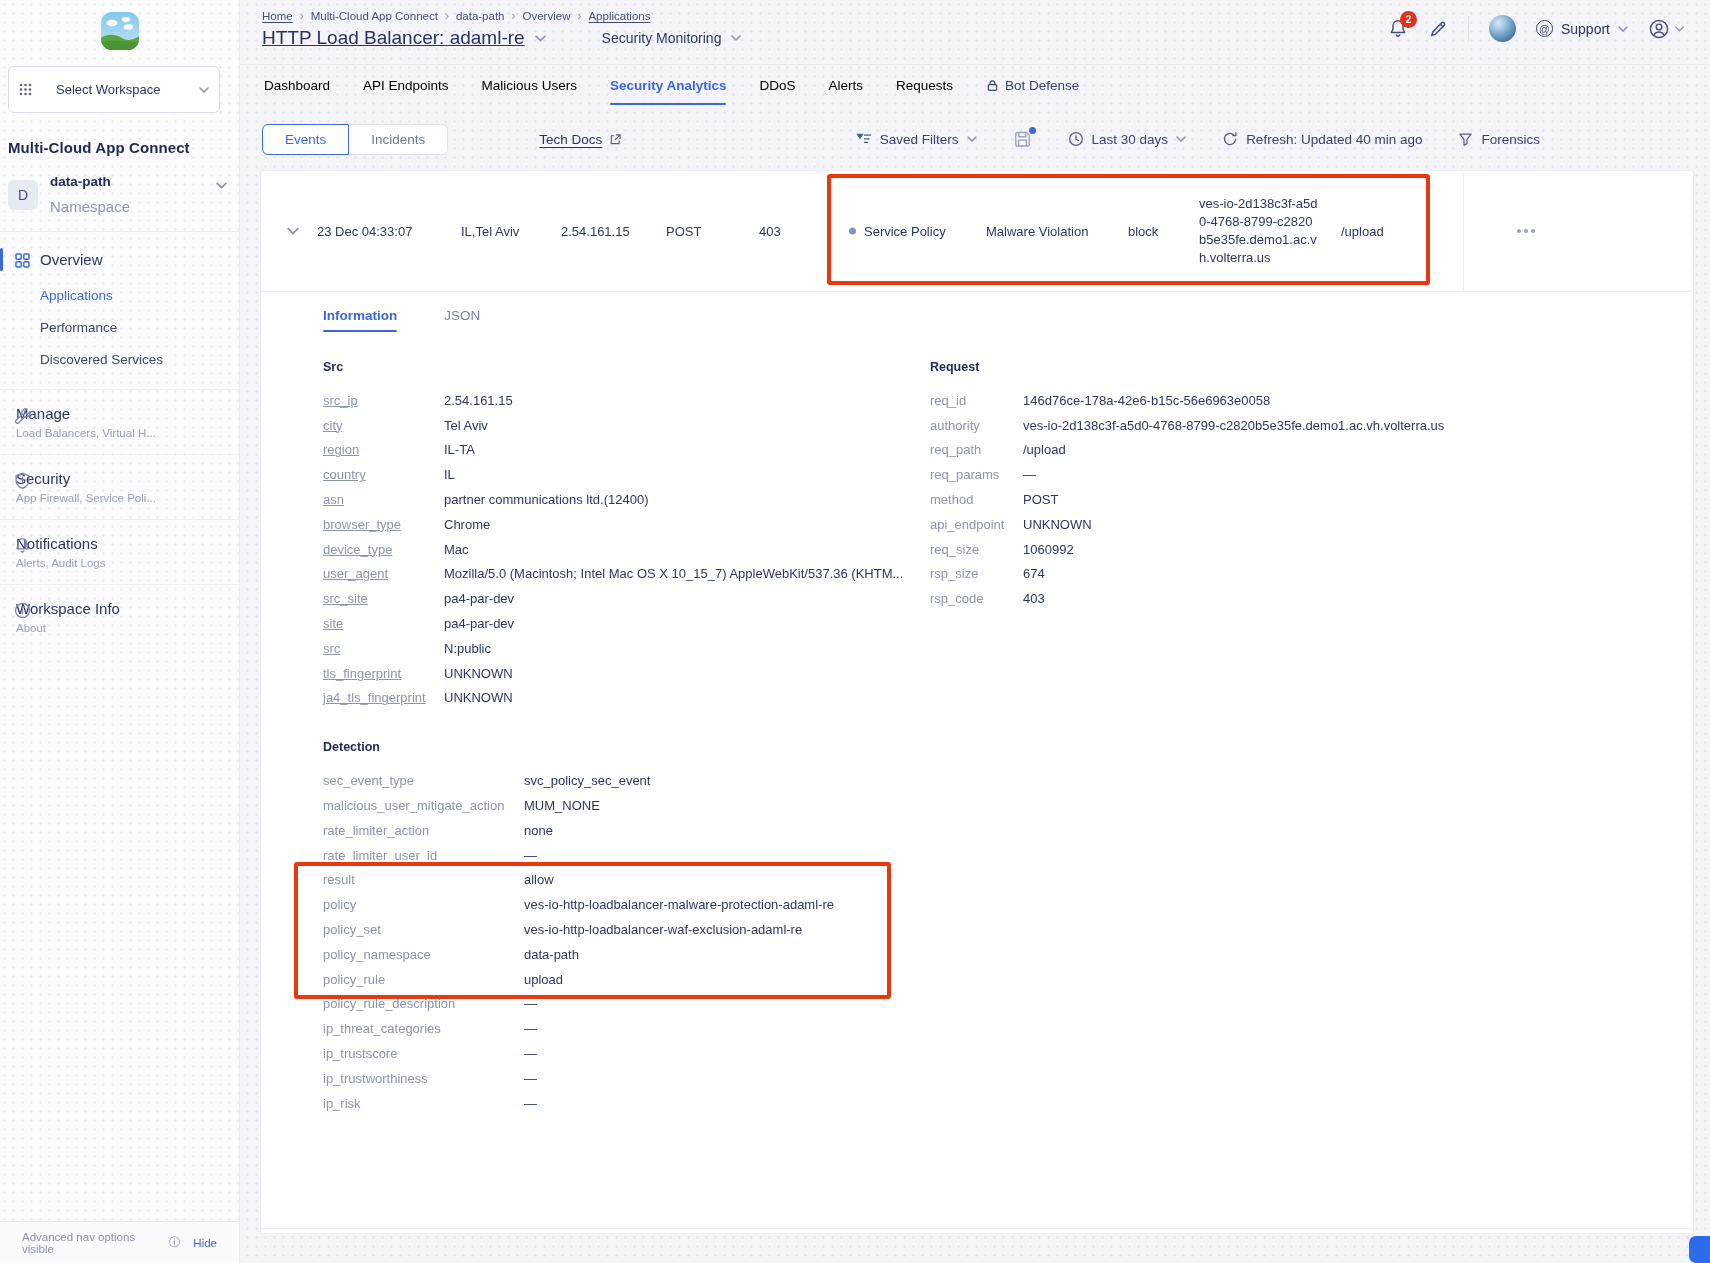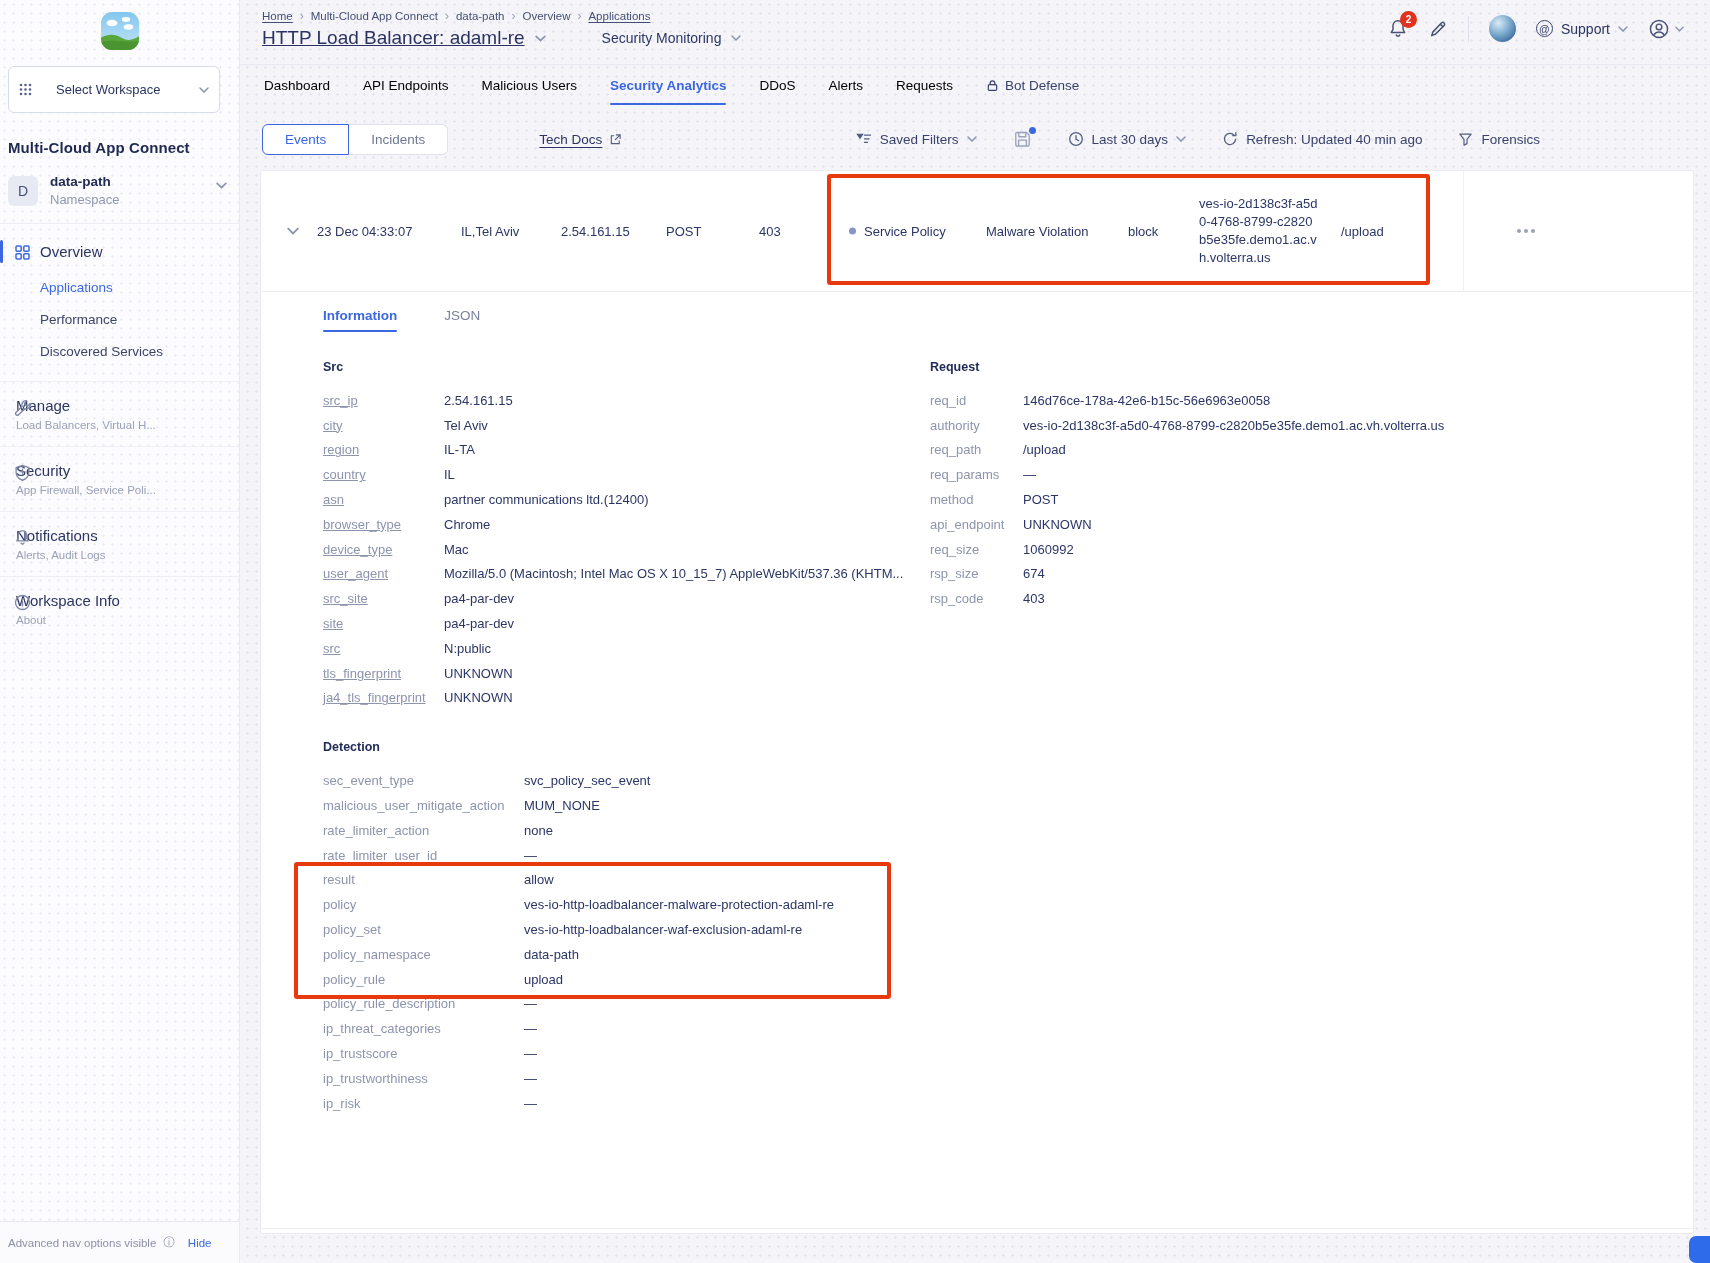--- a/index.html
+++ b/index.html
@@ -29,38 +29,38 @@
     margin:0 12px 0 8px; height:47px; width:212px;
     background:#fff; border:1px solid #d8dbe8; border-radius:6px;
     display:flex; align-items:center; padding:0 10px; gap:24px; cursor:pointer;
   }
   .ws-btn .lbl { font-size:13px; color:#2b3560; flex:1; }
   .side-title { margin:26px 8px 0 8px; font-size:15px; font-weight:bold; color:#1f2951; letter-spacing:.1px; }
   .ns-row { margin:18px 8px 0 8px; display:flex; align-items:center; gap:12px; position:relative; cursor:pointer; }
   .ns-avatar { width:30px; height:30px; border-radius:6px; background:#e8eaf3; color:#454f79;
     display:flex; align-items:center; justify-content:center; font-size:14px; }
   .ns-name { font-size:13.5px; font-weight:bold; color:#232c56; }
-  .ns-kind { font-size:13px; color:#9098b0; margin-top:3px; }
+  .ns-kind { font-size:15px; color:#9098b0; margin-top:9px; }
   .ns-chev { position:absolute; right:4px; top:8px; }
   .side-div { border-top:1px solid #ecedf3; margin-top:16px; }
 
   .nav-overview { position:relative; margin-top:14px; padding:5px 0 2px 40px; cursor:pointer; }
   .nav-overview .bar { position:absolute; left:0; top:2px; bottom:0; width:3px; background:#3b68e0; border-radius:2px; }
   .nav-overview .g-ico { position:absolute; left:15px; top:7px; }
   .nav-label { font-size:15px; color:#2b3560; font-weight:500; }
   .sub-item { padding-left:40px; margin-top:17px; font-size:13.5px; color:#3c4568; cursor:pointer; }
   .sub-item.active { color:#3b68e0; }
   .groups { margin-top:22px; }
   .group { position:relative; padding:15px 0 15px 16px; border-top:1px solid #eef0f5; cursor:pointer; }
   .group .g-ico { position:absolute; left:14px; top:17px; }
   .group .sub { font-size:11.5px; color:#9aa1b8; margin-top:5px; }
   .side-footer {
     position:absolute; left:0; right:0; bottom:0; height:42px;
     border-top:1px solid #e7e8f0; display:flex; align-items:center;
-    padding:0 8px; gap:7px; font-size:11.5px; color:#8a90a8; background:#fbfbfd;
+    padding:0 22px; gap:7px; font-size:11.5px; color:#8a90a8; background:#fbfbfd;
   }
   .side-footer .hide { color:#3b68e0; margin-left:6px; cursor:pointer; }
 
   
   .main { position:absolute; left:240px; top:0; right:0; bottom:0; }
   .hdr-line { position:absolute; left:0; right:0; top:64px; border-top:1px solid #e8e9f1; }
 
   .breadcrumb { position:absolute; left:22px; top:9px; display:flex; align-items:center; font-size:11.5px; color:#434e74; }
   .crumb { cursor:pointer; }
   .crumb.link { text-decoration:underline; text-underline-offset:2px; }

